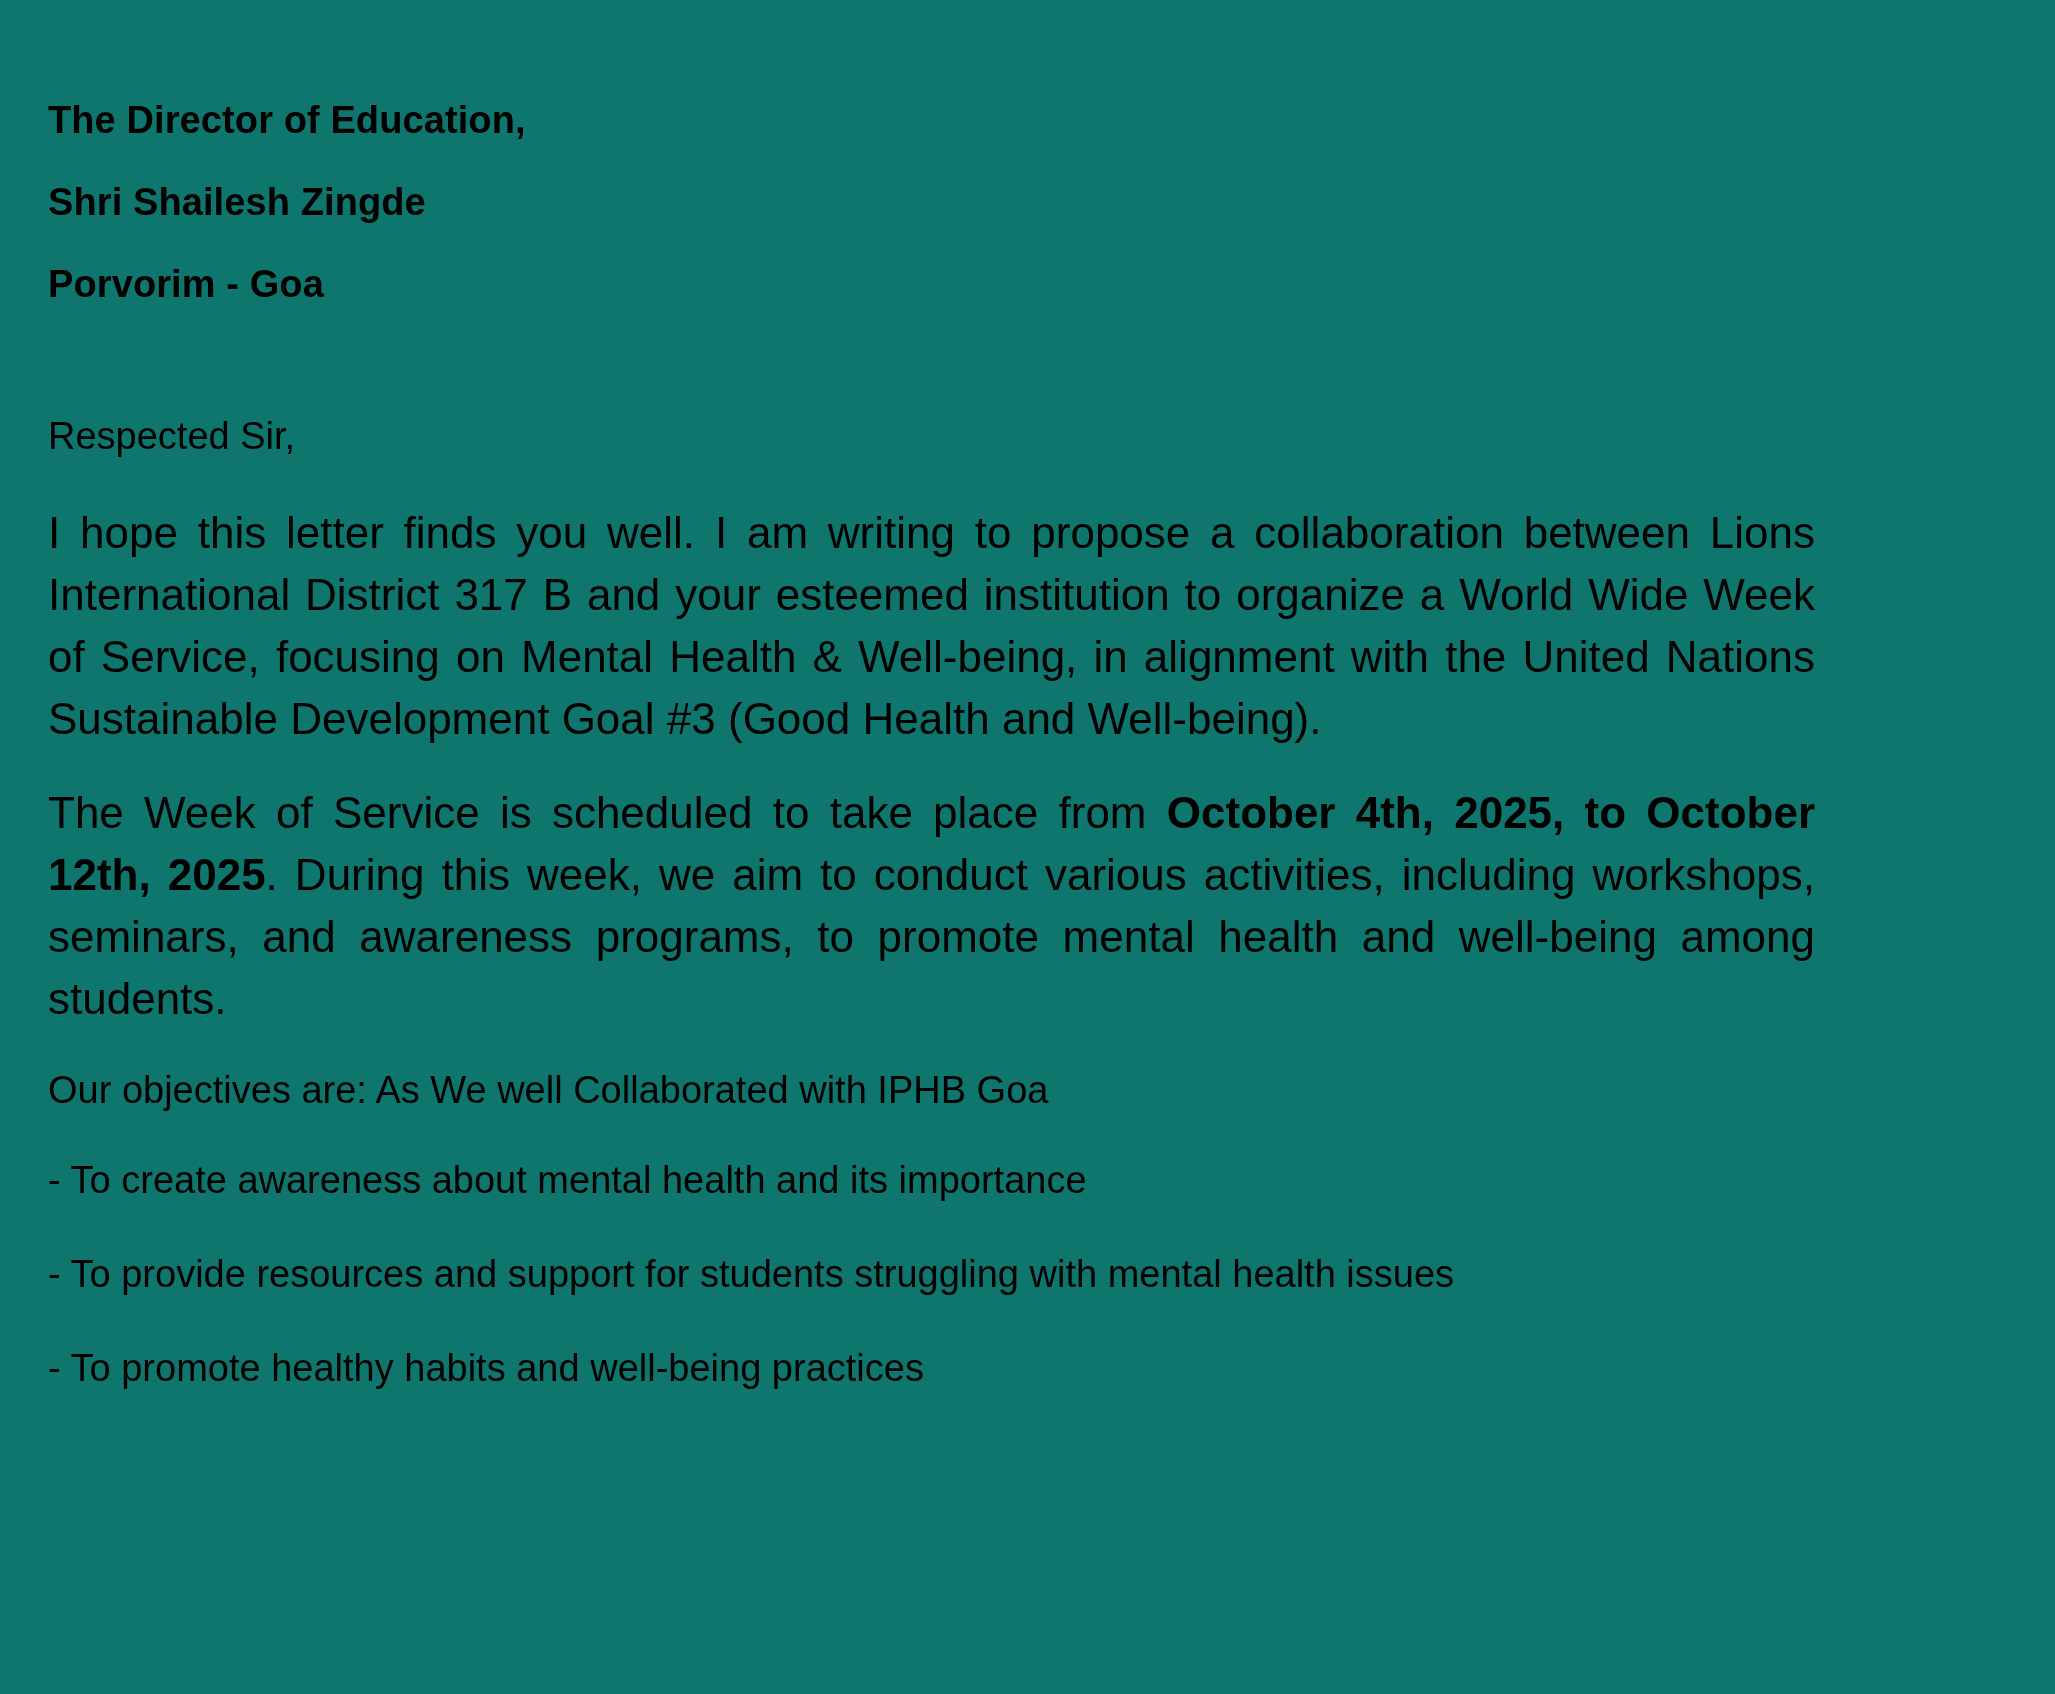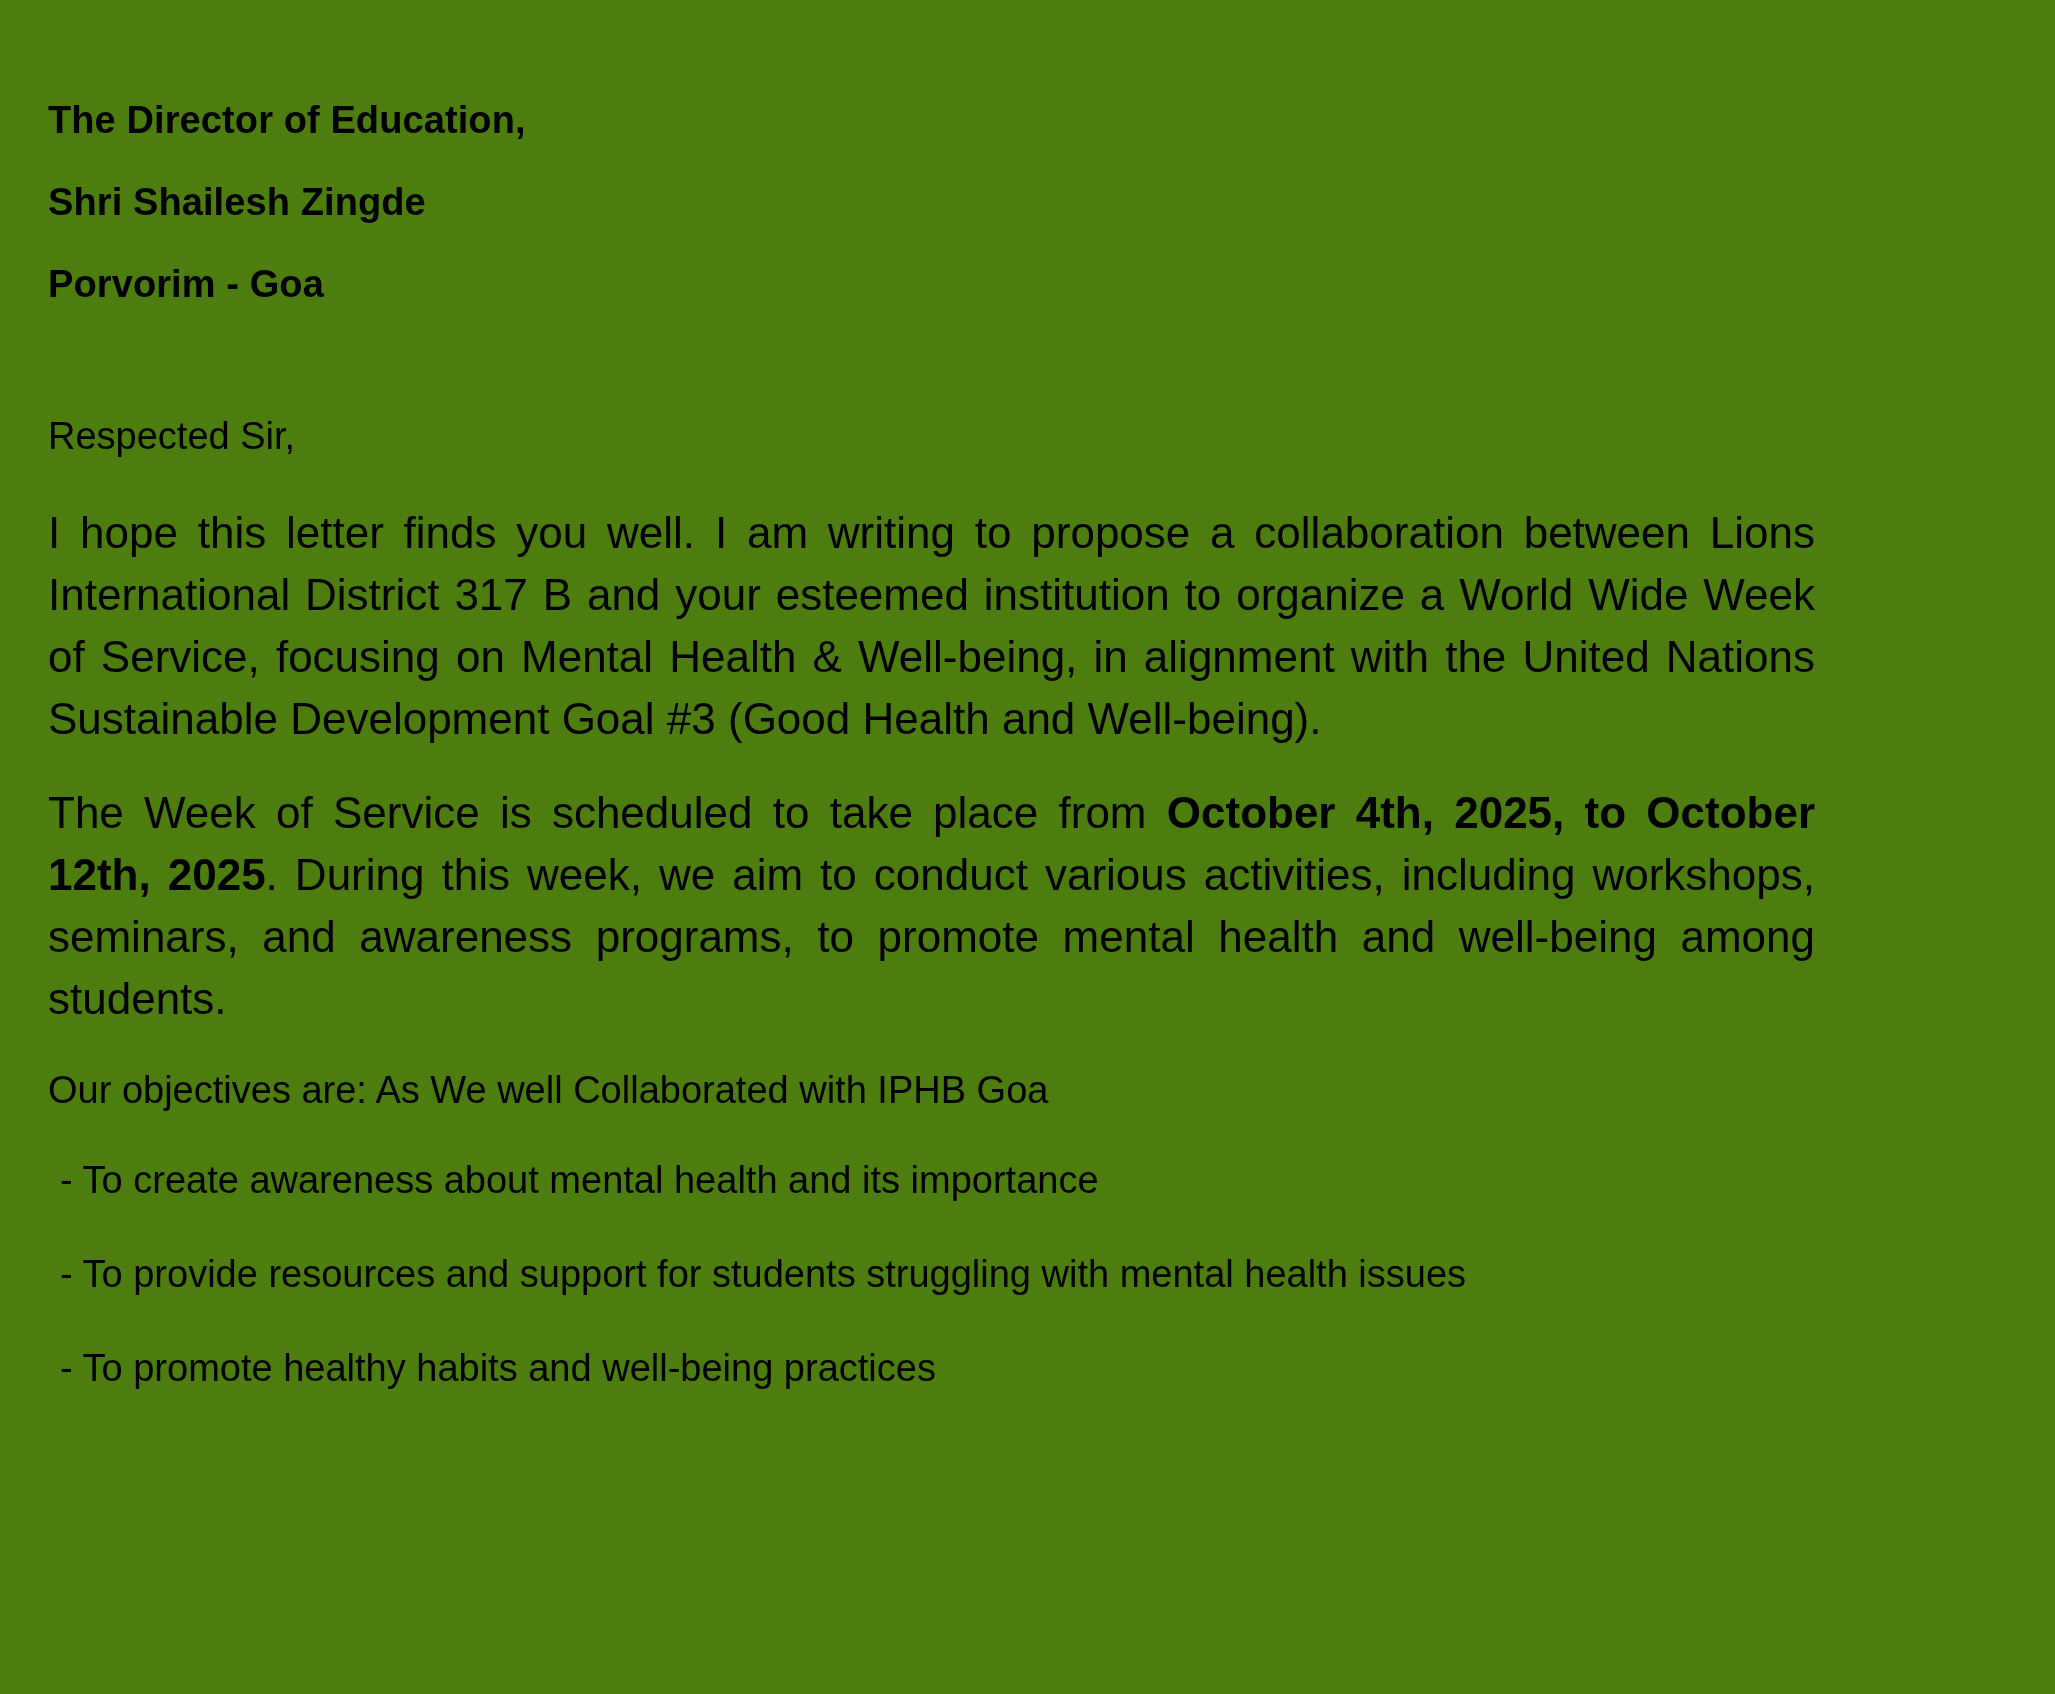--- a/index.html
+++ b/index.html
@@ -12,21 +12,21 @@
   body {
     font-family: "Liberation Sans", sans-serif;
     color: #000000;
     -webkit-font-smoothing: antialiased;
   }
 
   .page {
     position: relative;
     width: 2055px;
     height: 1694px;
-    background: #4d7c0f;
+    background: #0f766e;
     box-sizing: border-box;
     overflow: hidden;
   }
 
   .letter-body {
     position: absolute;
     left: 48px;
     top: 0;
     width: 1767px;          
     padding-top: 96px;
@@ -80,21 +80,21 @@
     font-size: 38px;
     font-weight: normal;
     line-height: 56px;
     margin: 28px 0 34px 0;
     text-align: left;
   }
 
   
   .objectives-list {
     list-style: none;
-    margin: 12px;
+    margin: 0;
     padding: 0;
   }
 
   .objective-item {
     font-size: 38px;
     font-weight: normal;
     line-height: 56px;
     margin: 0 0 38px 0;
     text-align: left;
     white-space: nowrap;

